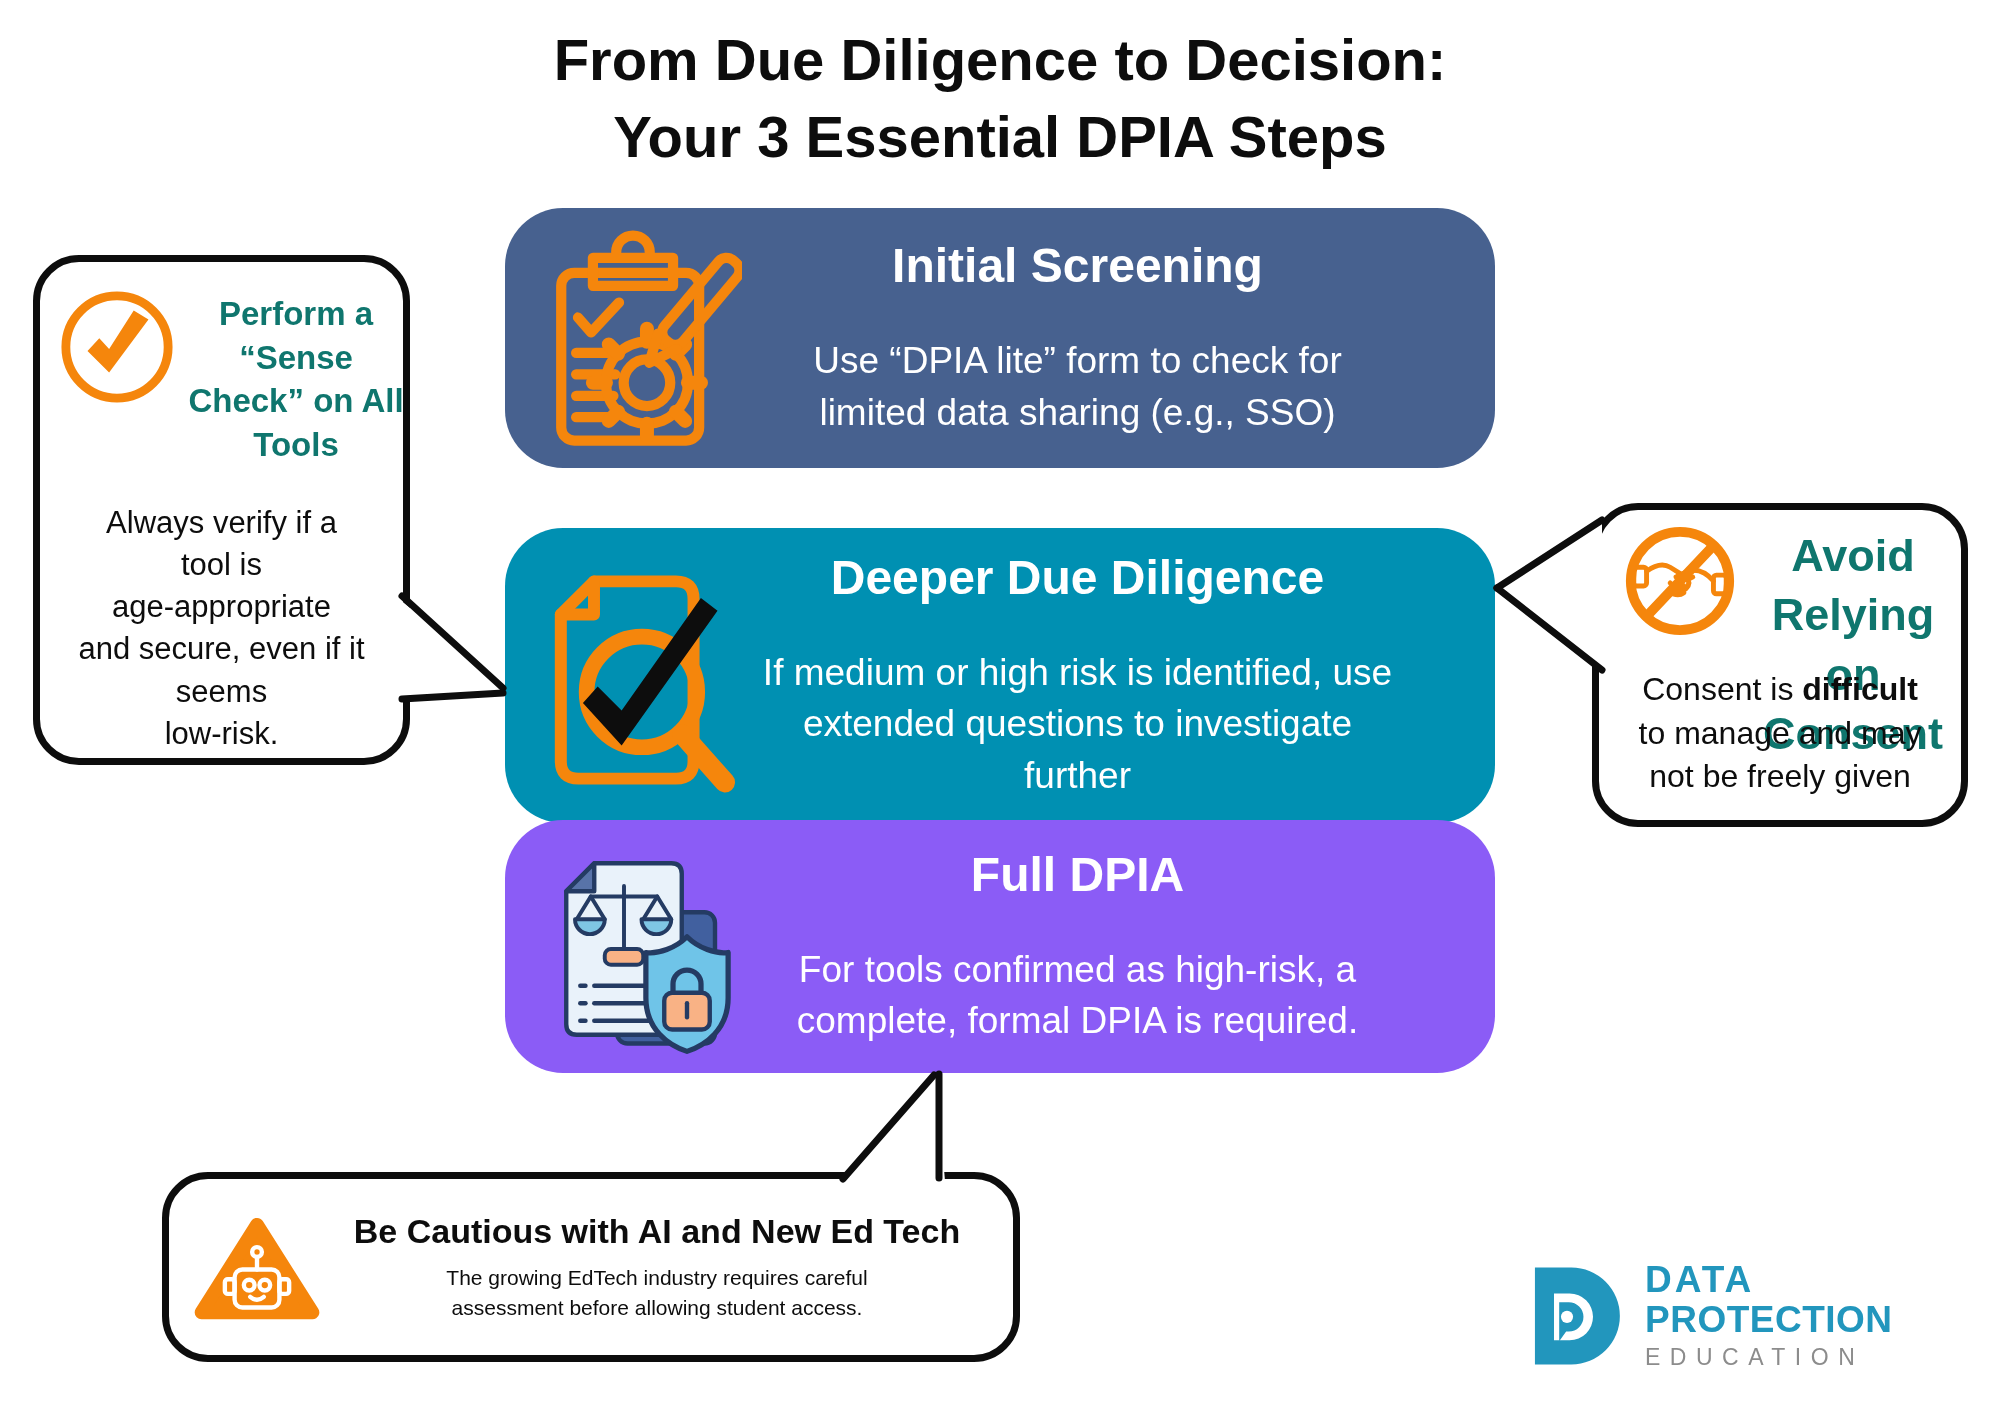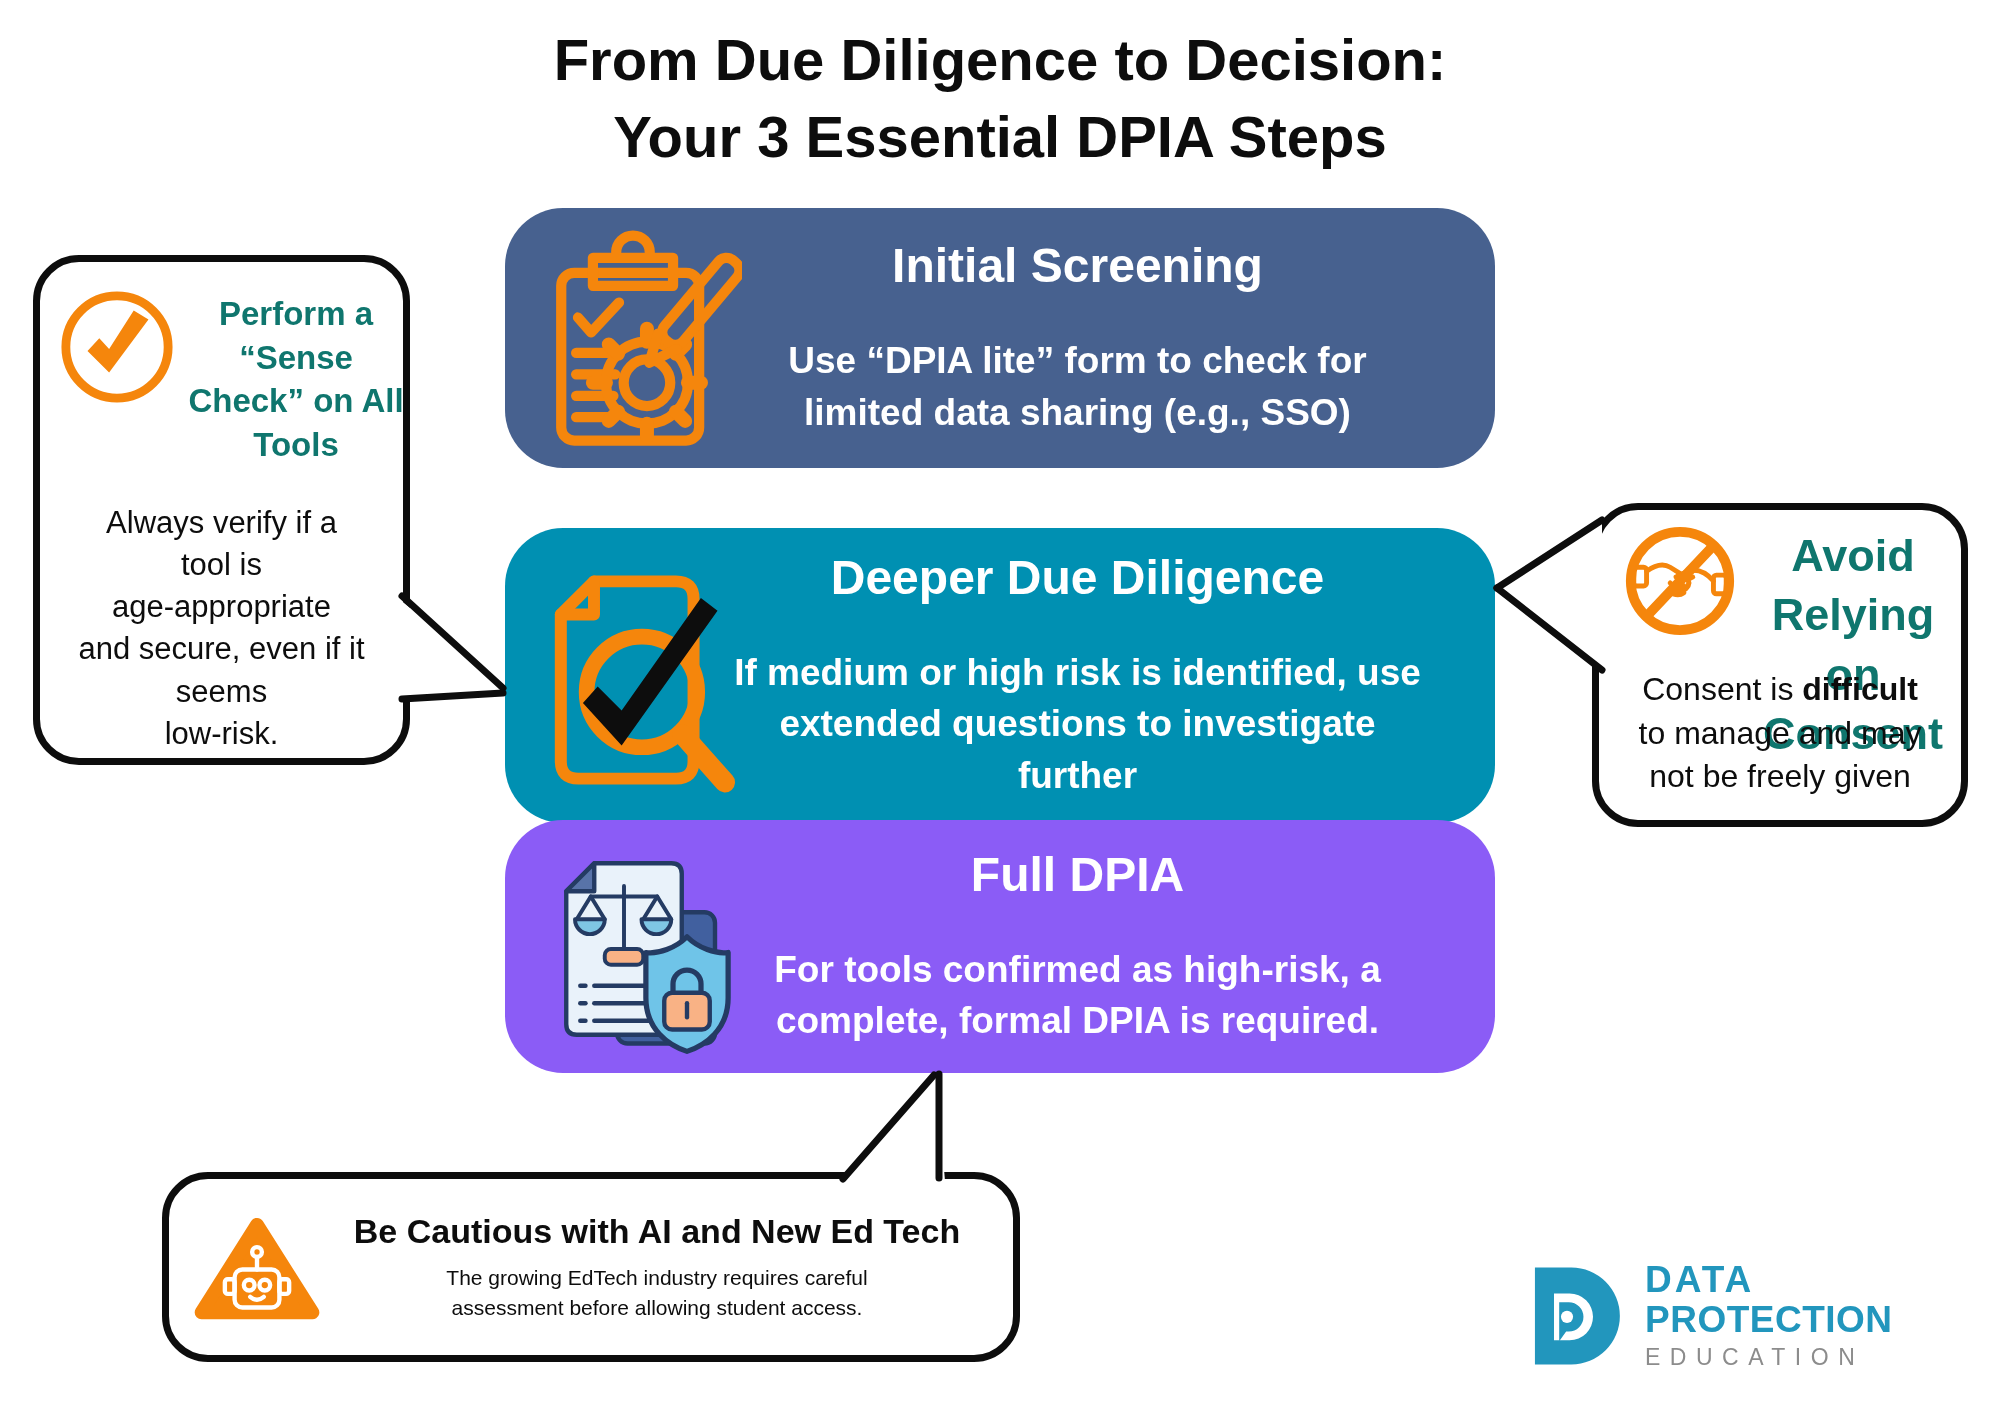--- a/index.html
+++ b/index.html
@@ -8,21 +8,21 @@
   .ml{white-space:pre-line;}
   
   .title{position:absolute;top:22px;left:0;width:2000px;text-align:center;
          font-size:58px;font-weight:bold;line-height:1.32;color:#0d0d0d;}
   
   .step{position:absolute;left:505px;width:990px;border-radius:58px;color:#fff;}
   .step-icon{position:absolute;}
   .step-text{position:absolute;left:190px;right:35px;top:0;bottom:0;
              display:flex;flex-direction:column;justify-content:center;align-items:center;text-align:center;gap:24px;}
   .step-heading{font-size:48px;font-weight:bold;margin-bottom:18px;}
-  .step-body{font-size:37px;line-height:1.38;font-weight:bold;}
+  .step-body{font-size:37px;line-height:1.38;font-weight:normal;}
   
   .bubble{position:absolute;background:#fff;border:7px solid #0d0d0d;border-radius:46px;}
   .bubble-heading{position:absolute;font-weight:bold;text-align:center;color:#0f766e;}
   .bubble-body{position:absolute;text-align:center;color:#0d0d0d;}
   .b-left .bubble-heading{left:132px;width:248px;top:30px;font-size:33px;line-height:1.32;}
   .b-left .bubble-body{left:10px;right:10px;top:240px;font-size:31px;line-height:1.36;}
   .b-right .bubble-heading{left:148px;width:212px;top:16px;font-size:45px;line-height:1.32;}
   .b-right .bubble-body{left:12px;right:12px;top:158px;font-size:32px;line-height:1.36;}
   .b-bottom-content{position:absolute;left:150px;right:18px;top:0;bottom:0;
                     display:flex;flex-direction:column;justify-content:center;align-items:center;text-align:center;}

